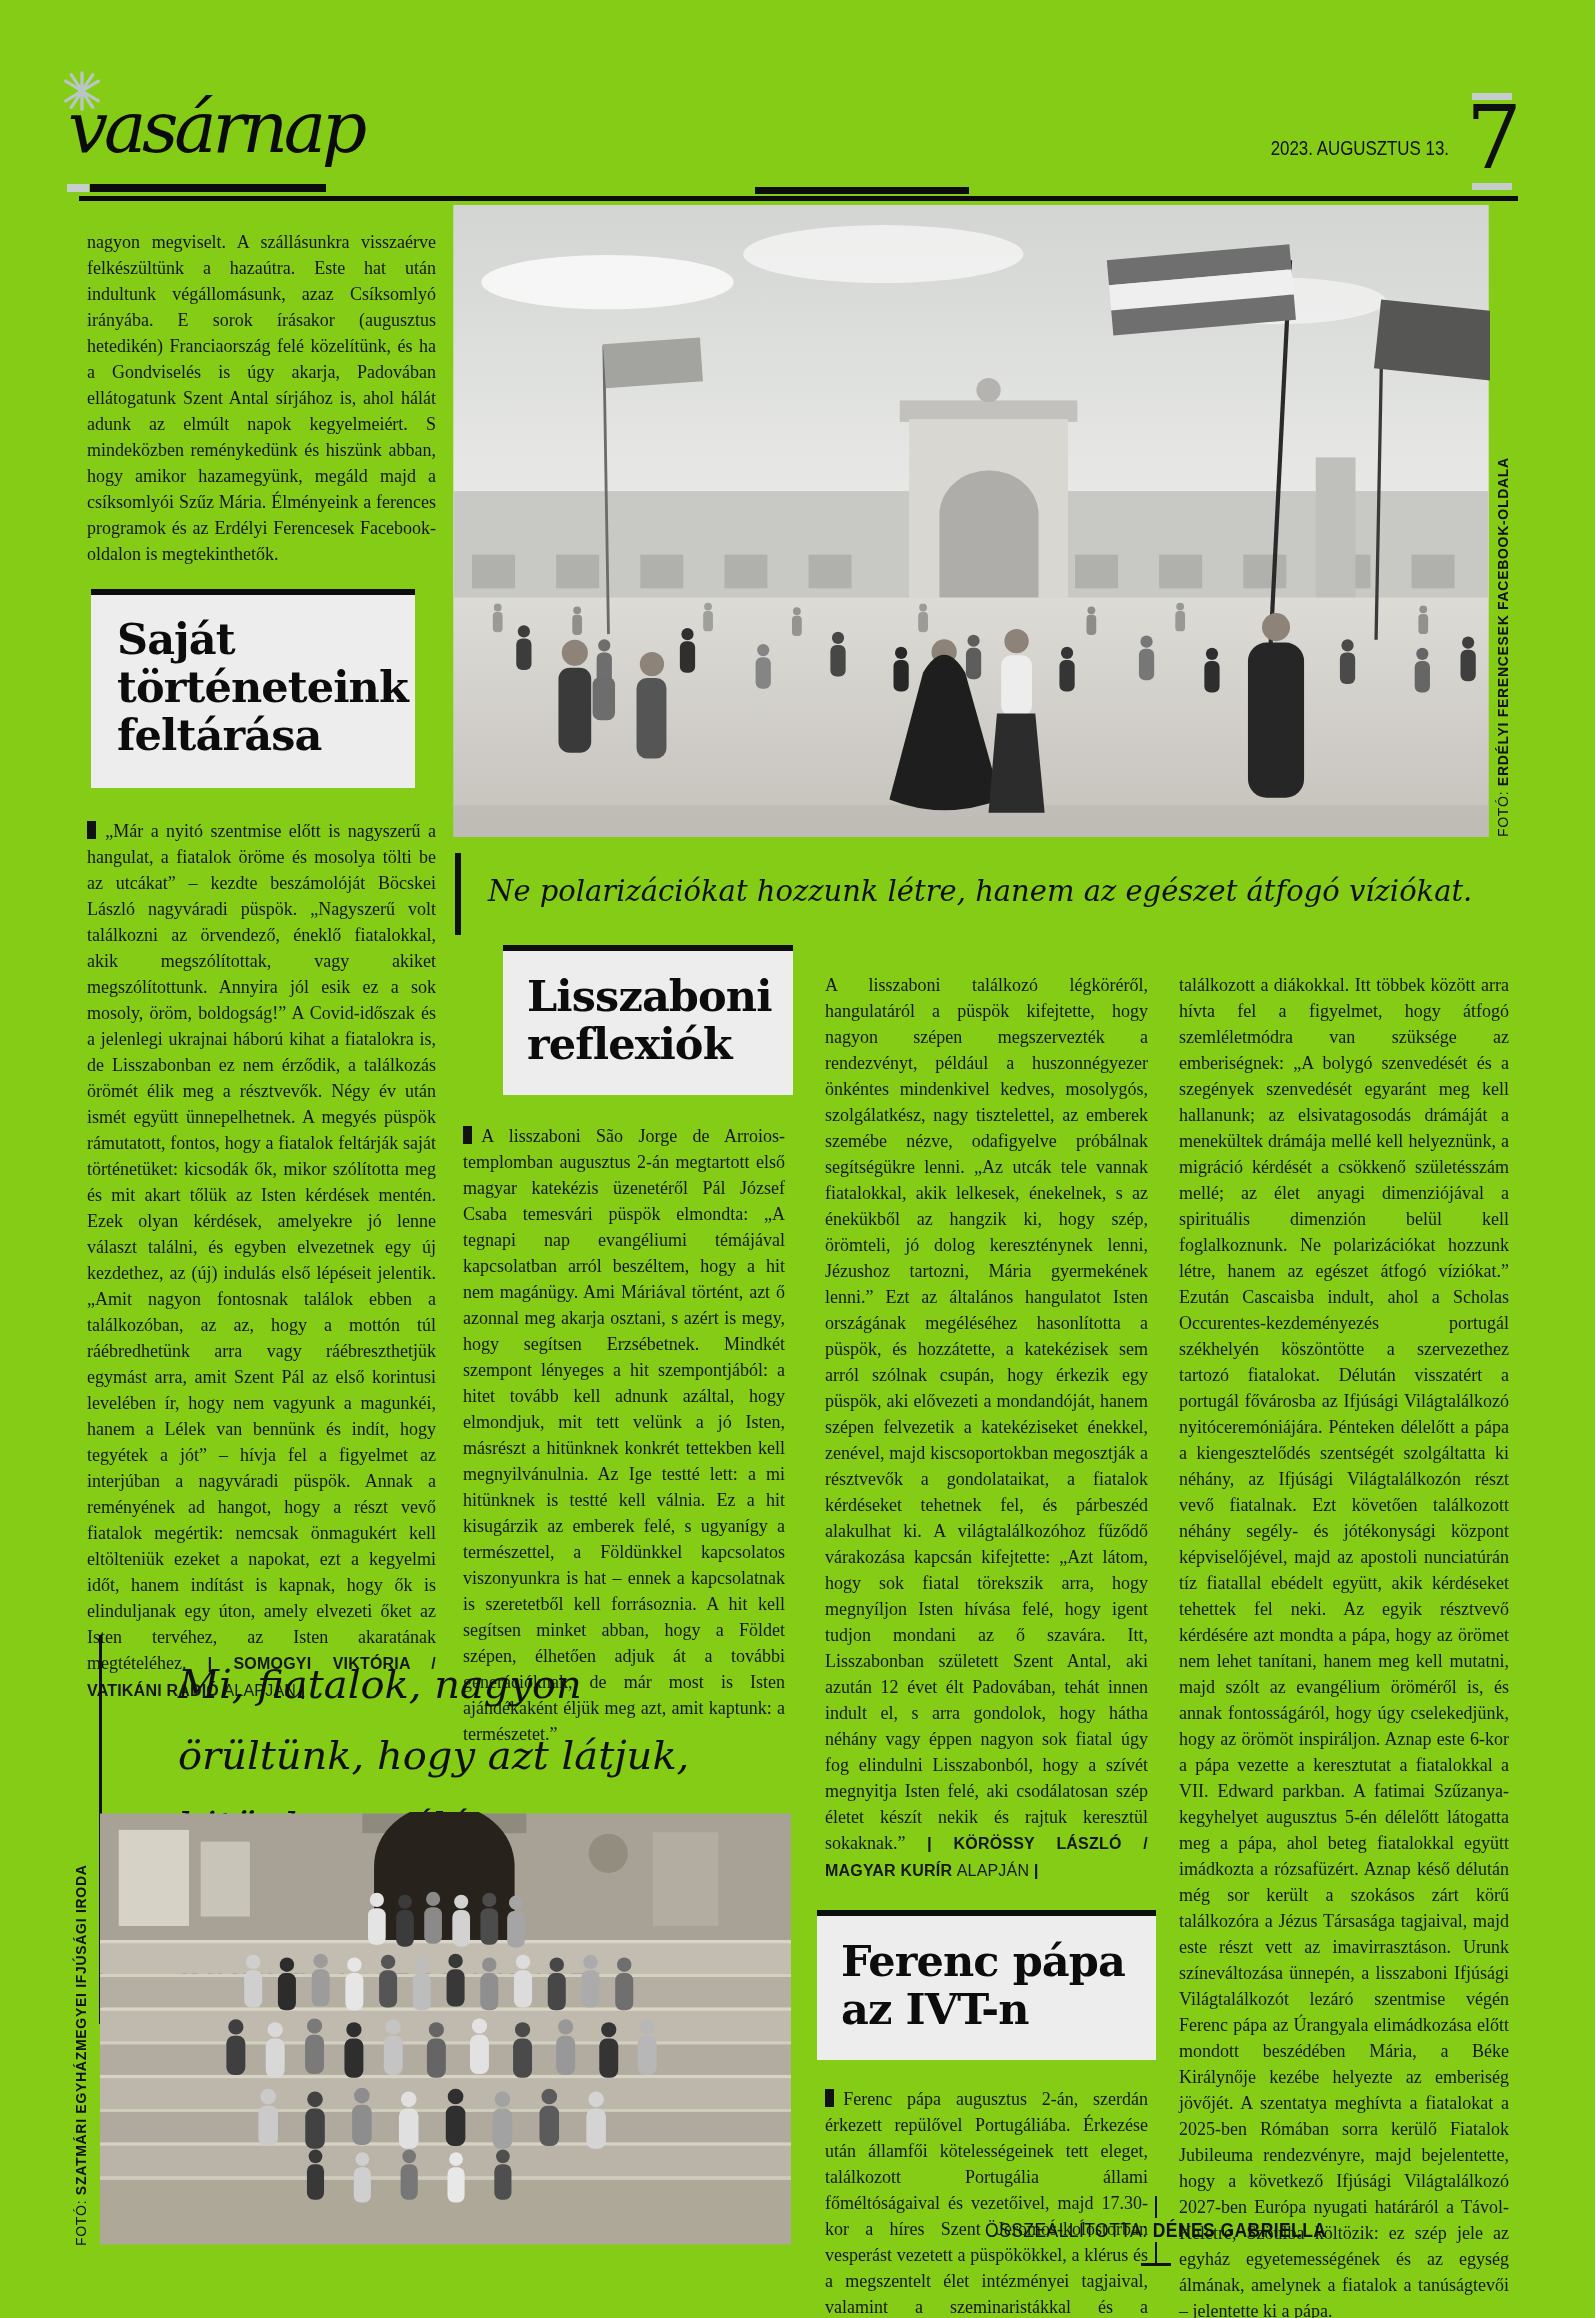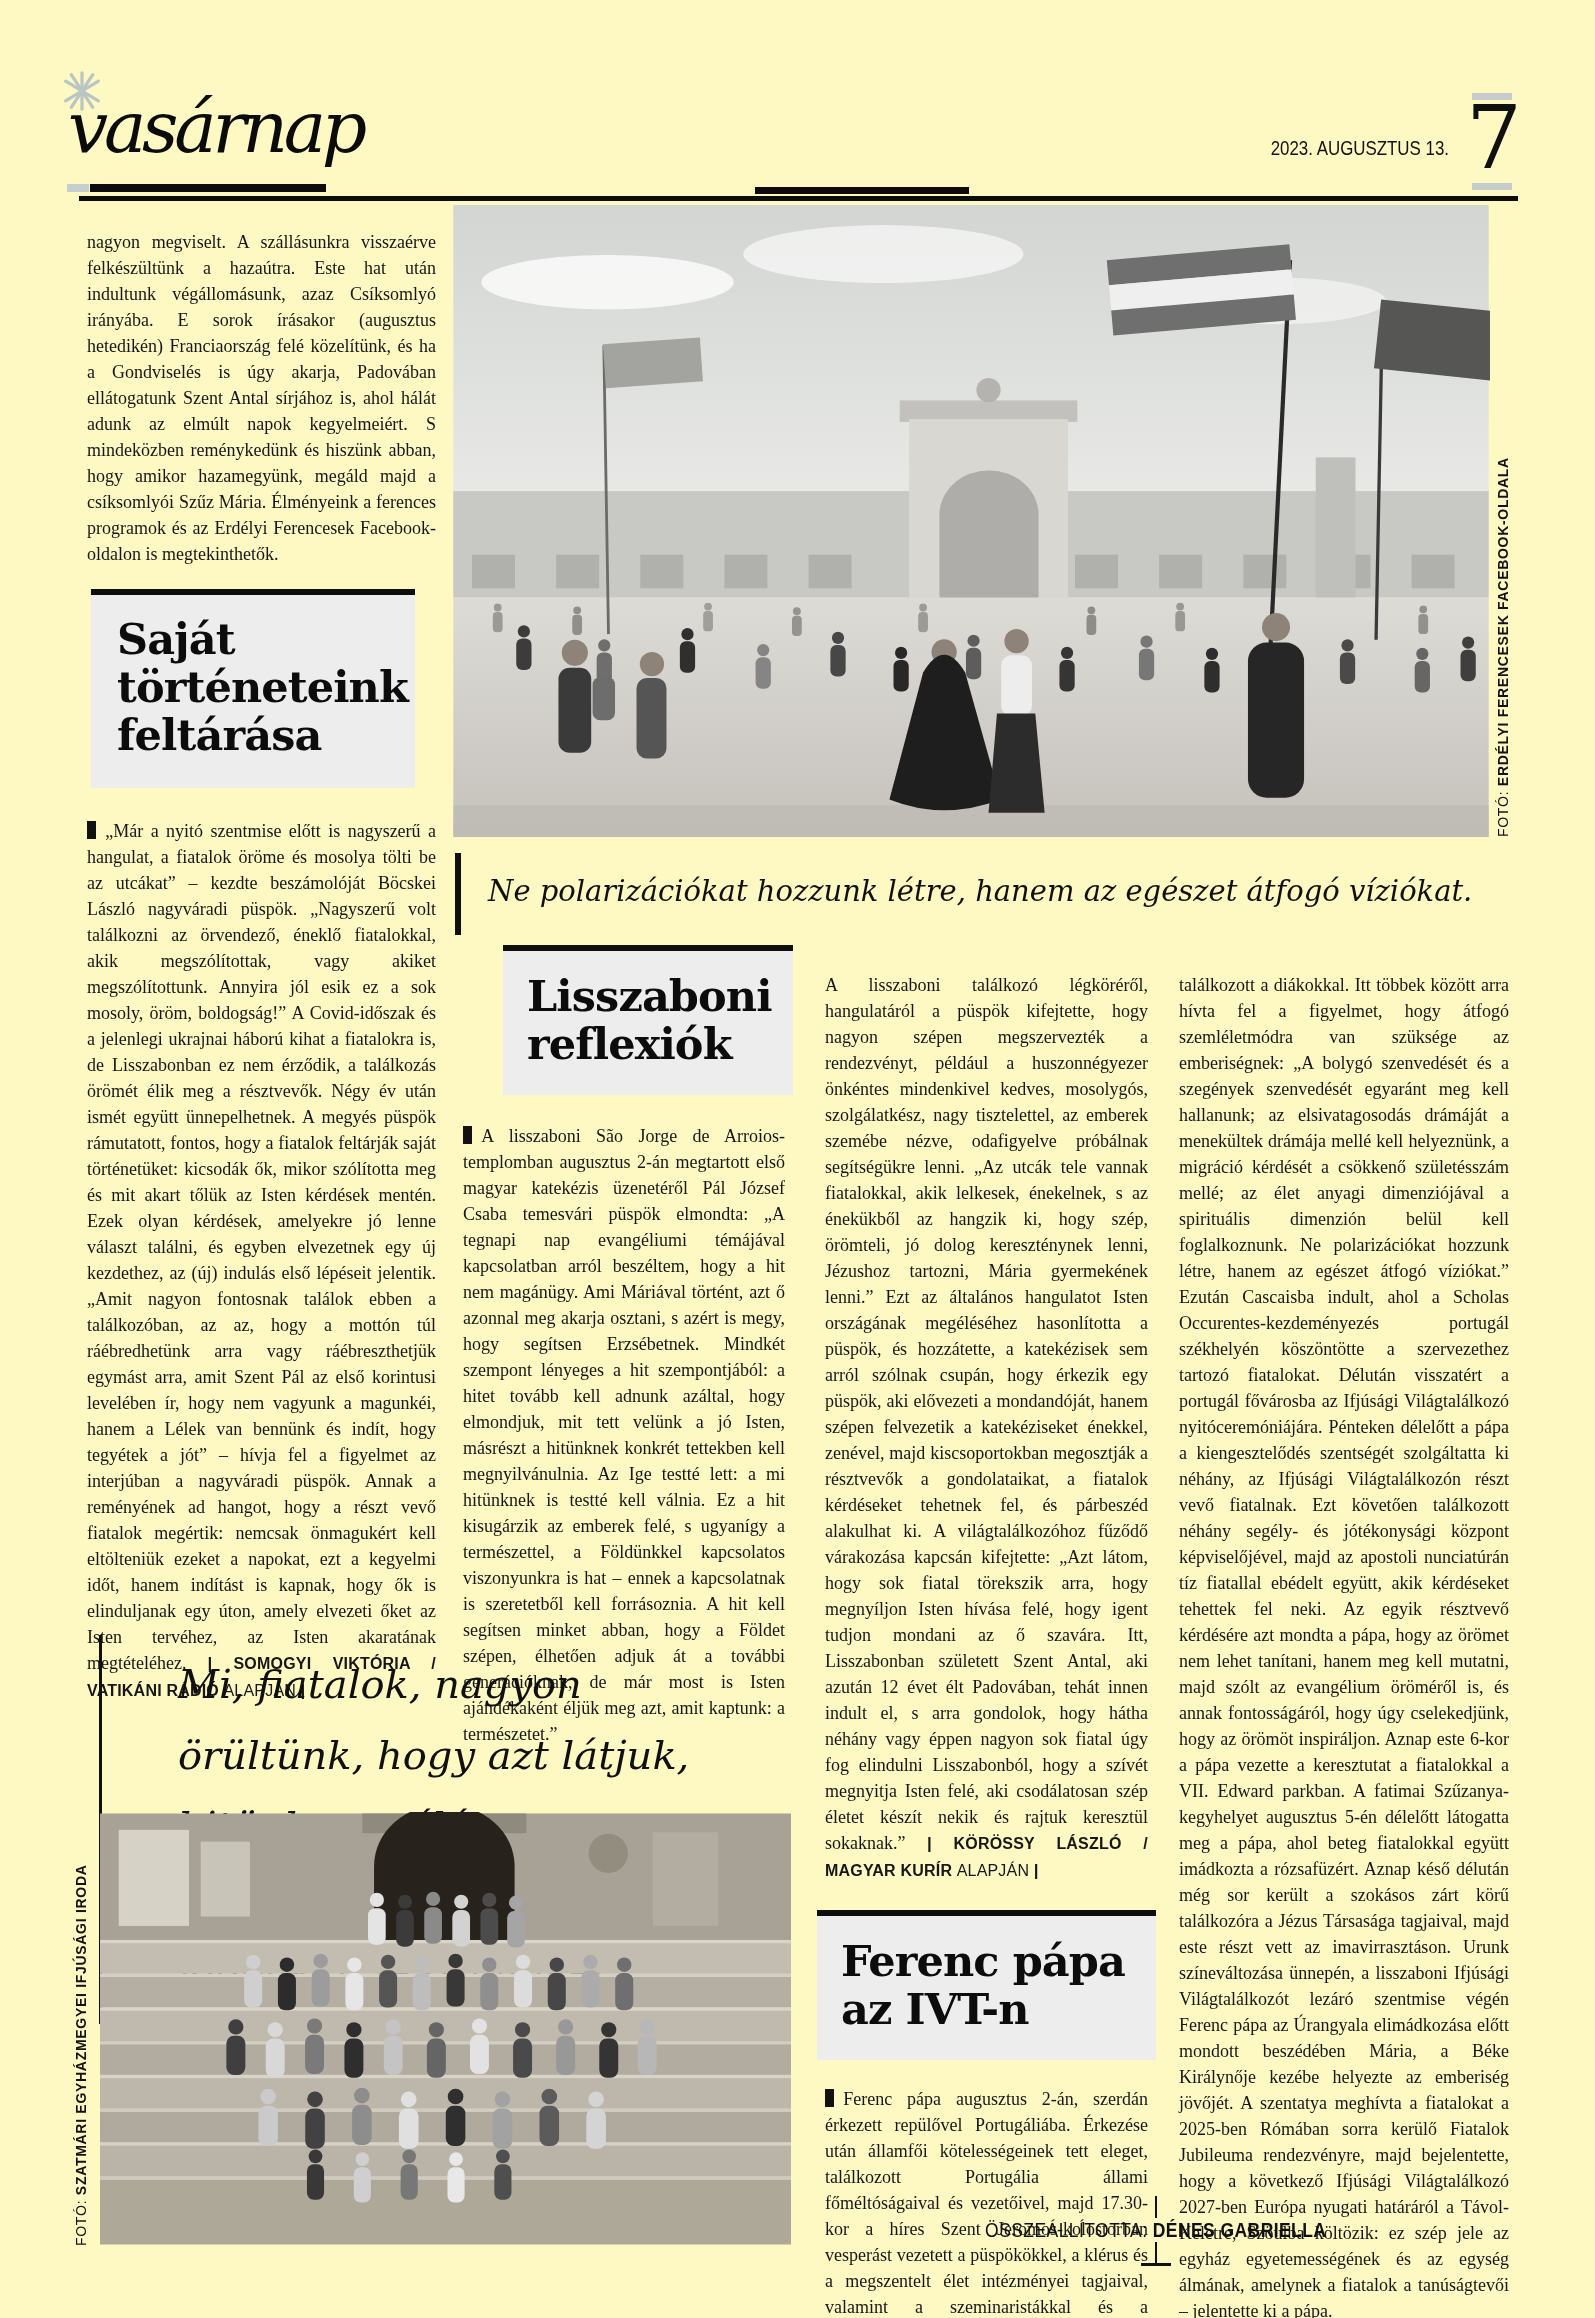--- a/index.html
+++ b/index.html
@@ -1,16 +1,16 @@
 <!DOCTYPE html>
 <html lang="hu" style="font-size:7.5px"><head>
 <meta charset="utf-8">
 <style>
   html,body{margin:0;padding:0;background:#ffffff;}
-  .page{position:relative;width:1595px;height:2319px;background:#fef9c3;overflow:hidden;
+  .page{position:relative;width:1595px;height:2319px;background:#84cc16;overflow:hidden;
         font-family:"Liberation Serif",serif;color:#151515;}
   
   .masthead{position:absolute;left:68px;top:92px;font-family:"DejaVu Serif",serif;
     font-style:italic;font-size:71px;line-height:1;letter-spacing:-4.2px;color:#0b0b0b;white-space:nowrap;}
   .masthead-underline{position:absolute;left:90px;top:184px;width:236px;height:8px;background:#0c0c0c;}
   .masthead-tab{position:absolute;left:67px;top:184px;width:22.4px;height:8px;background:#c6cfcd;}
   .masthead-star{position:absolute;left:61px;top:70px;}
   .section-box{position:absolute;left:755px;top:106px;width:214px;height:76px;background:#edefee;
     display:flex;align-items:center;justify-content:center;}
   .section-title{font-family:"DejaVu Serif",serif;font-style:italic;font-weight:700;font-size:40px;color:#0b0b0b;}

